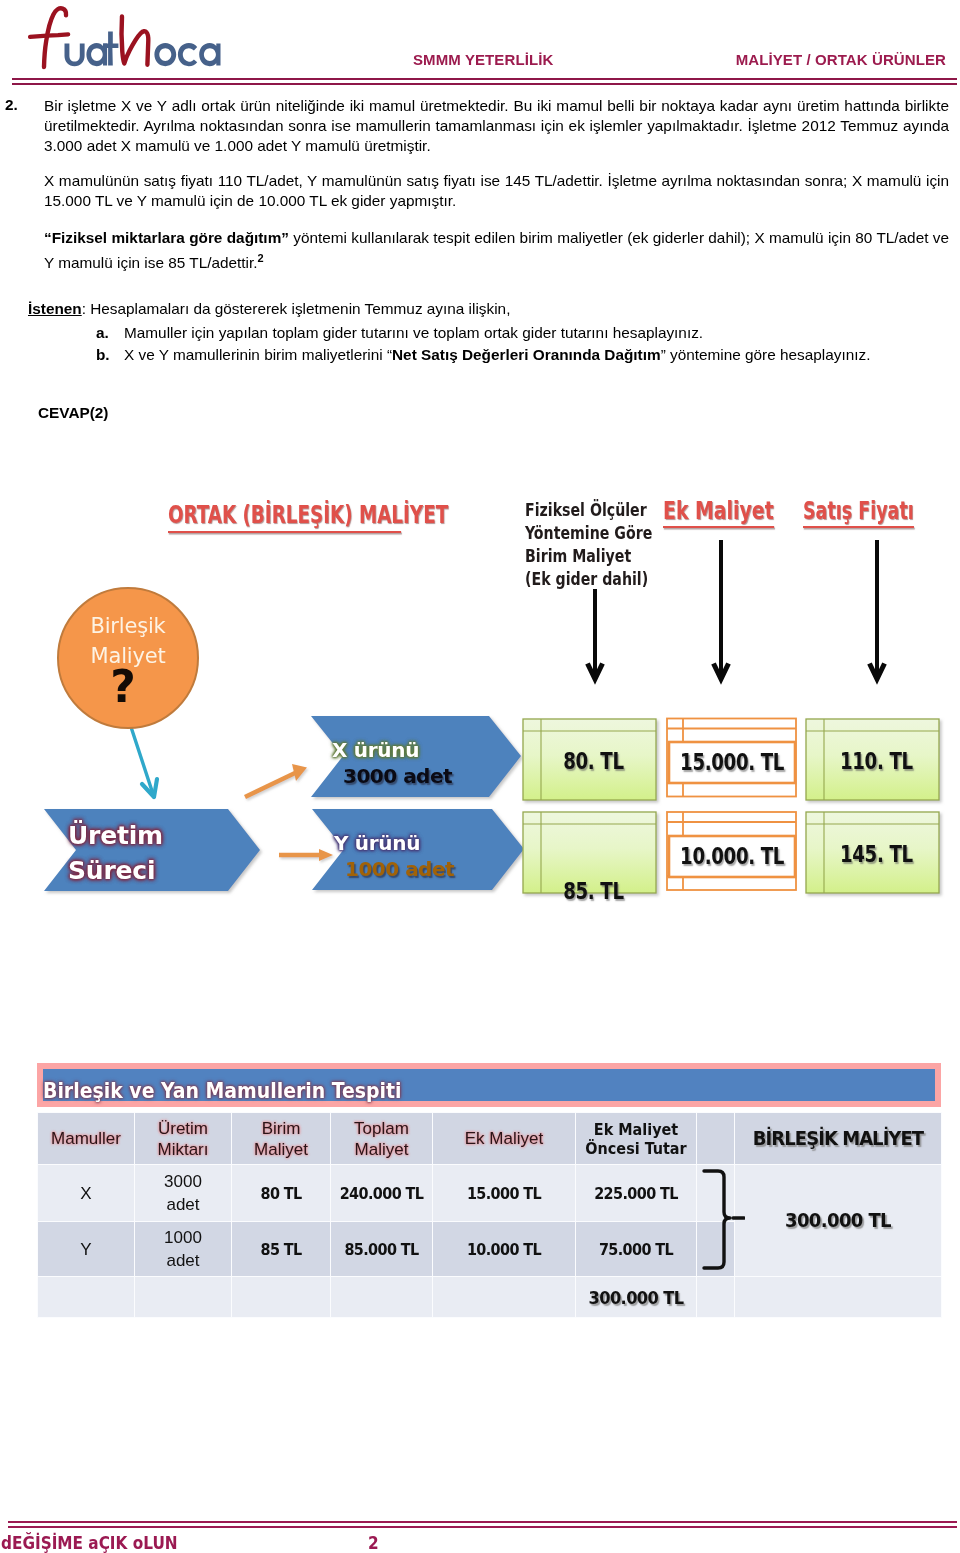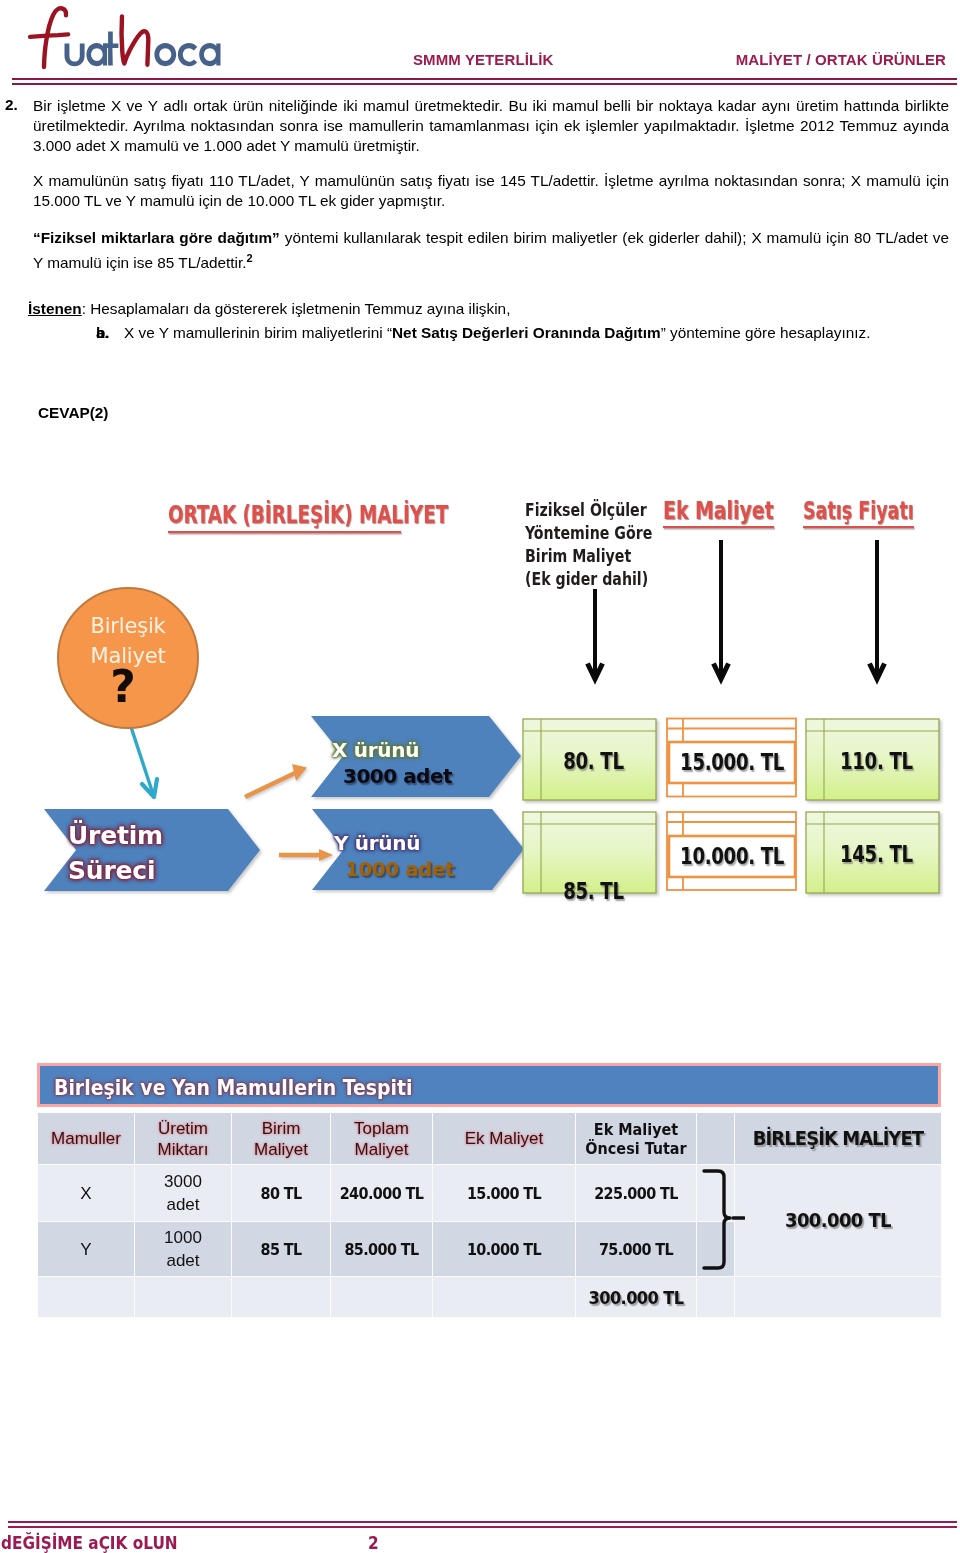--- a/index.html
+++ b/index.html
@@ -15,21 +15,21 @@
            color:#9c1b4e;letter-spacing:.1px;white-space:nowrap;}
   .hdr-right{position:absolute;right:14px;top:51px;font-size:15px;font-weight:bold;
              color:#9c1b4e;letter-spacing:.1px;white-space:nowrap;}
   .rule{position:absolute;left:12px;width:945px;height:0;border-top:2px solid #8e1748;}
   .rule-a{top:78px;}
   .rule-b{top:83px;}
 
   
   .q{position:absolute;left:5px;top:96px;width:944px;color:#000;font-size:15.35px;}
   .q .num{position:absolute;left:0;top:0;font-weight:bold;}
-  .q .ptext{margin-left:28px;text-align:justify;line-height:20px;}
+  .q .ptext{margin-left:39px;text-align:justify;line-height:20px;}
   .p2{margin-top:15px;}
   .p3{margin-top:17px;}
   sup{font-size:11px;font-weight:bold;vertical-align:super;}
 
   .istenen{position:absolute;left:28px;top:300px;width:920px;font-size:15.35px;color:#000;}
   .istenen .lead u{text-decoration:underline;font-weight:bold;}
   .istenen ol{margin:4px 0 0 0;padding:0;list-style:none;}
   .istenen li{position:relative;padding-left:96px;line-height:22px;}
   .istenen li .mk{position:absolute;left:68px;font-weight:bold;}
   .cevap{position:absolute;left:38px;top:404px;font-size:15.35px;font-weight:bold;
@@ -62,22 +62,22 @@
           font-weight:bold;font-size:44px;color:#130b06;}
   .boxval{position:absolute;text-align:center;font-family:"DejaVu Sans",sans-serif;
           font-stretch:condensed;font-weight:bold;font-size:23px;color:#111;letter-spacing:-0.4px;
           text-shadow:1.5px 1.5px 1.5px rgba(90,90,90,.55);}
   .boxval > span{display:inline-block;transform:scaleX(.88);}
 
   
   .tbl{position:absolute;left:37px;top:1063px;width:904px;
        font-family:"DejaVu Sans",sans-serif;font-stretch:condensed;}
   .tbl .ttl{height:44px;line-height:44px;background:#5182c0;color:#fff;font-weight:bold;font-size:21px;
-            padding-left:14px;box-sizing:border-box;
-            text-shadow:0 0 4px #7d3a52,0 0 3px #7d3a52,0 0 2px #7d3a52;border:3px solid #fca5a5;}
+            box-sizing:border-box;
+            text-shadow:0 0 4px #7d3a52,0 0 3px #7d3a52,0 0 2px #7d3a52;border:6px solid #fca5a5;}
   .tbl table{border-collapse:collapse;width:904px;table-layout:fixed;margin-top:5px;}
   .tbl td{border:1px solid #fbfcfe;text-align:center;vertical-align:middle;
           background:#e9ecf3;font-size:16px;font-weight:bold;color:#111;padding:0;}
   .tbl tr.body td, .tbl tr.last td{letter-spacing:-0.6px;}
   .tbl tr.body td.reg, .tbl tr.last td.reg{letter-spacing:normal;}
   .tbl td.reg{font-weight:normal;font-family:"Liberation Sans",sans-serif;font-size:17px;}
   .tbl tr.head td{background:#d1d6e3;color:#2a1418;height:51px;line-height:21px;font-weight:normal;
                   font-family:"Liberation Sans",sans-serif;font-size:17px;
                   text-shadow:0 0 3px #e79aa0,0 0 3px #e79aa0,0 0 2px #e79aa0;}
   .tbl tr.head td.blk{color:#111;text-shadow:none;font-weight:bold;font-size:16px;
@@ -165,21 +165,21 @@
   <div class="q">
     <span class="num">2.</span>
     <div class="ptext">Bir işletme X ve Y adlı ortak ürün niteliğinde iki mamul üretmektedir. Bu iki mamul belli bir noktaya kadar aynı üretim hattında birlikte üretilmektedir. Ayrılma noktasından sonra ise mamullerin tamamlanması için ek işlemler yapılmaktadır. İşletme 2012 Temmuz ayında 3.000 adet X mamulü ve 1.000 adet Y mamulü üretmiştir.</div>
     <div class="ptext p2">X mamulünün satış fiyatı 110 TL/adet, Y mamulünün satış fiyatı ise 145 TL/adettir. İşletme ayrılma noktasından sonra; X mamulü için 15.000 TL ve Y mamulü için de 10.000 TL ek gider yapmıştır.</div>
     <div class="ptext p3"><b>“Fiziksel miktarlara göre dağıtım”</b><span> yöntemi kullanılarak tespit edilen birim maliyetler (ek giderler dahil); X mamulü için 80 TL/adet ve Y mamulü için ise 85 TL/adettir.</span><sup>2</sup></div>
   </div>
 
   <div class="istenen">
     <div class="lead"><u>İstenen</u><span>: Hesaplamaları da göstererek işletmenin Temmuz ayına ilişkin,</span></div>
     <ol>
-      <li><span class="mk">a.</span></li>
+      <li><span class="mk">a.</span><span>Mamuller için yapılan toplam gider tutarını ve toplam ortak gider tutarını hesaplayınız.</span></li>
       <li><span class="mk">b.</span><span>X ve Y mamullerinin birim maliyetlerini “</span><b>Net Satış Değerleri Oranında Dağıtım</b><span>” yöntemine göre hesaplayınız.</span></li>
     </ol>
   </div>
   <div class="cevap">CEVAP(2)</div>
 
   <div class="diagram">
 
     <svg class="dg" viewBox="0 0 960 1553">
       <defs>
         <linearGradient id="chevg" x1="0" y1="0" x2="0" y2="1">

